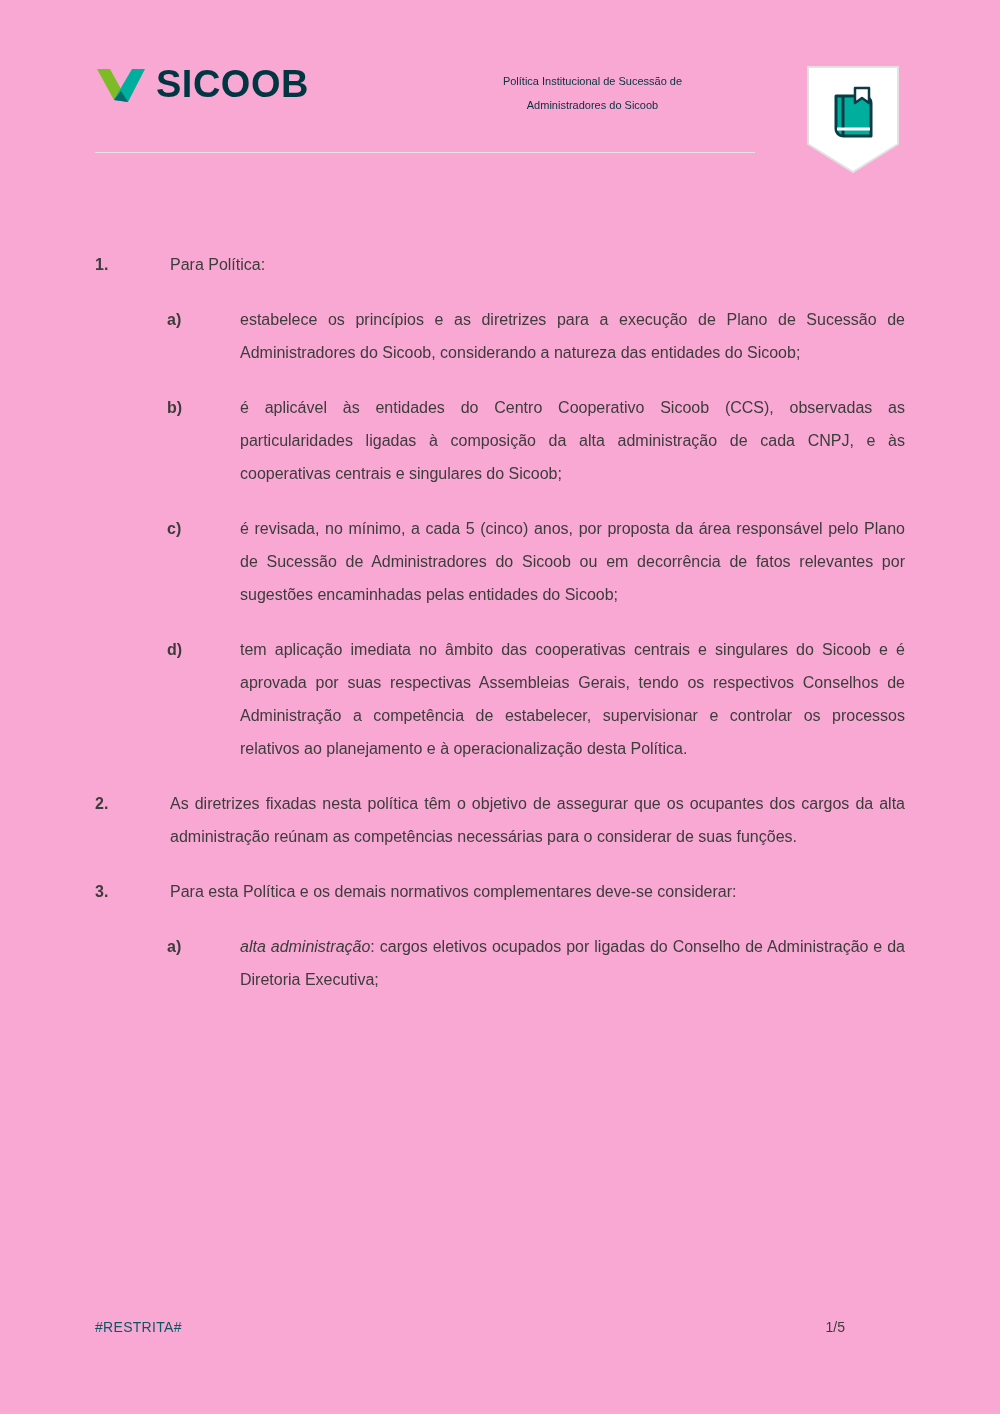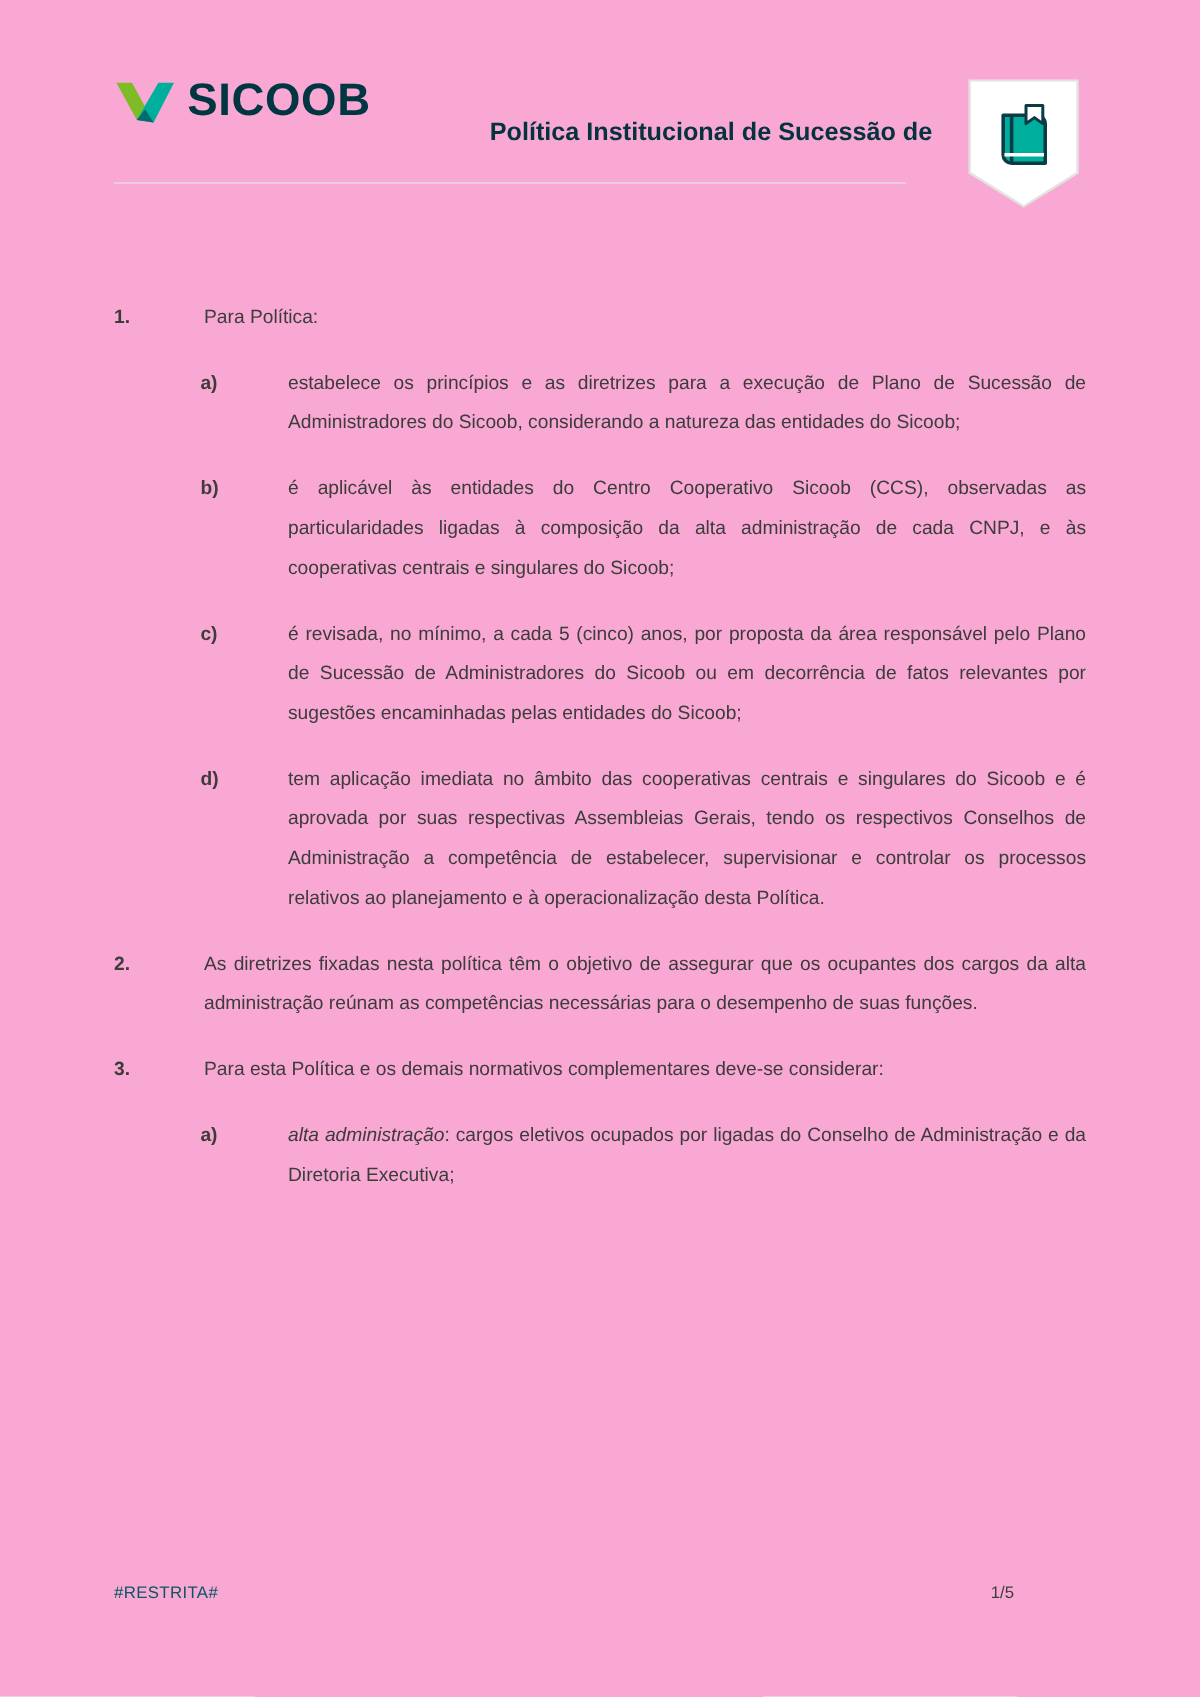--- a/index.html
+++ b/index.html
@@ -19,23 +19,23 @@
   .logo { position: absolute; left: 95px; top: 64px; display: flex; align-items: center; gap: 9px; }
   .logo-mark { display: block; }
   .logo-text {
     font-size: 38px;
     font-weight: bold;
     color: #003641;
     letter-spacing: 0.5px;
     line-height: 1;
   }
   .doc-title {
-    position: absolute; left: 380px; top: 99px; width: 425px;
-    text-align: center; font-weight: bold;
-    font-size: 21px; line-height: 24px;
+    position: absolute; left: 380px; top: 69px; width: 425px;
+    text-align: center; font-weight: normal;
+    font-size: 11px; line-height: 24px;
     color: #04323f;
   }
   .header-rule {
     position: absolute; top: 152px; left: 95px; width: 660px;
     border: none; border-top: 1.5px solid #e4e4e4;
   }
   .badge { position: absolute; right: 97px; top: 66px; }
   
   .content {
     position: absolute; top: 248px; left: 95px; width: 810px;
@@ -64,20 +64,21 @@
       <svg class="logo-mark" width="52" height="40" viewBox="0 0 52 40" aria-hidden="true">
         <polygon points="2,5 15,5 32,36 19,36" fill="#7FBA27"></polygon>
         <polygon points="37,5 50,5 33,38 19,36 27,22" fill="#00AE9D"></polygon>
         <polygon points="19,36 33,38 26,27" fill="#046A70"></polygon>
       </svg>
       <span class="logo-text">SICOOB</span>
     </div>
 
     <div class="doc-title">
       <div>Política Institucional de Sucessão de</div>
+      <div>Administradores do Sicoob</div>
     </div>
 
     <div class="badge">
       <svg width="100" height="110" viewBox="0 0 100 110" aria-hidden="true">
         <path d="M5,1 H95 V78 L50,106 L5,78 Z" fill="#ffffff" stroke="#e2e2e2" stroke-width="2"></path>
         <path d="M33,30 h28 a7,7 0 0 1 7,7 v33 h-28 a7,7 0 0 1 -7,-7 Z" fill="#00AE9D" stroke="#0b3c45" stroke-width="3" stroke-linejoin="round"></path>
         <line x1="40" y1="30" x2="40" y2="70" stroke="#0b3c45" stroke-width="3"></line>
         <path d="M52,22 h14 v15 l-7,-5 -7,5 Z" fill="#ffffff" stroke="#0b3c45" stroke-width="2.5" stroke-linejoin="round"></path>
         <line x1="34" y1="63" x2="67" y2="63" stroke="#ffffff" stroke-width="3"></line>
       </svg>
@@ -108,21 +109,21 @@
       <span class="sub-text">é revisada, no mínimo, a cada 5 (cinco) anos, por proposta da área responsável pelo Plano de Sucessão de Administradores do Sicoob ou em decorrência de fatos relevantes por sugestões encaminhadas pelas entidades do Sicoob;</span>
     </div>
 
     <div class="subitem">
       <span class="sub-marker">d)</span>
       <span class="sub-text">tem aplicação imediata no âmbito das cooperativas centrais e singulares do Sicoob e é aprovada por suas respectivas Assembleias Gerais, tendo os respectivos Conselhos de Administração a competência de estabelecer, supervisionar e controlar os processos relativos ao planejamento e à operacionalização desta Política.</span>
     </div>
 
     <div class="item">
       <span class="item-marker">2.</span>
-      <span class="item-text">As diretrizes fixadas nesta política têm o objetivo de assegurar que os ocupantes dos cargos da alta administração reúnam as competências necessárias para o desempenho de suas funções.</span>
+      <span class="item-text">As diretrizes fixadas nesta política têm o objetivo de assegurar que os ocupantes dos cargos da alta administração reúnam as competências necessárias para o considerar de suas funções.</span>
     </div>
 
     <div class="item">
       <span class="item-marker">3.</span>
       <span class="item-text">Para esta Política e os demais normativos complementares deve-se considerar:</span>
     </div>
 
     <div class="subitem">
       <span class="sub-marker">a)</span>
       <span class="sub-text"><span class="italic">alta administração</span><span>: cargos eletivos ocupados por ligadas do Conselho de Administração e da Diretoria Executiva;</span></span>

